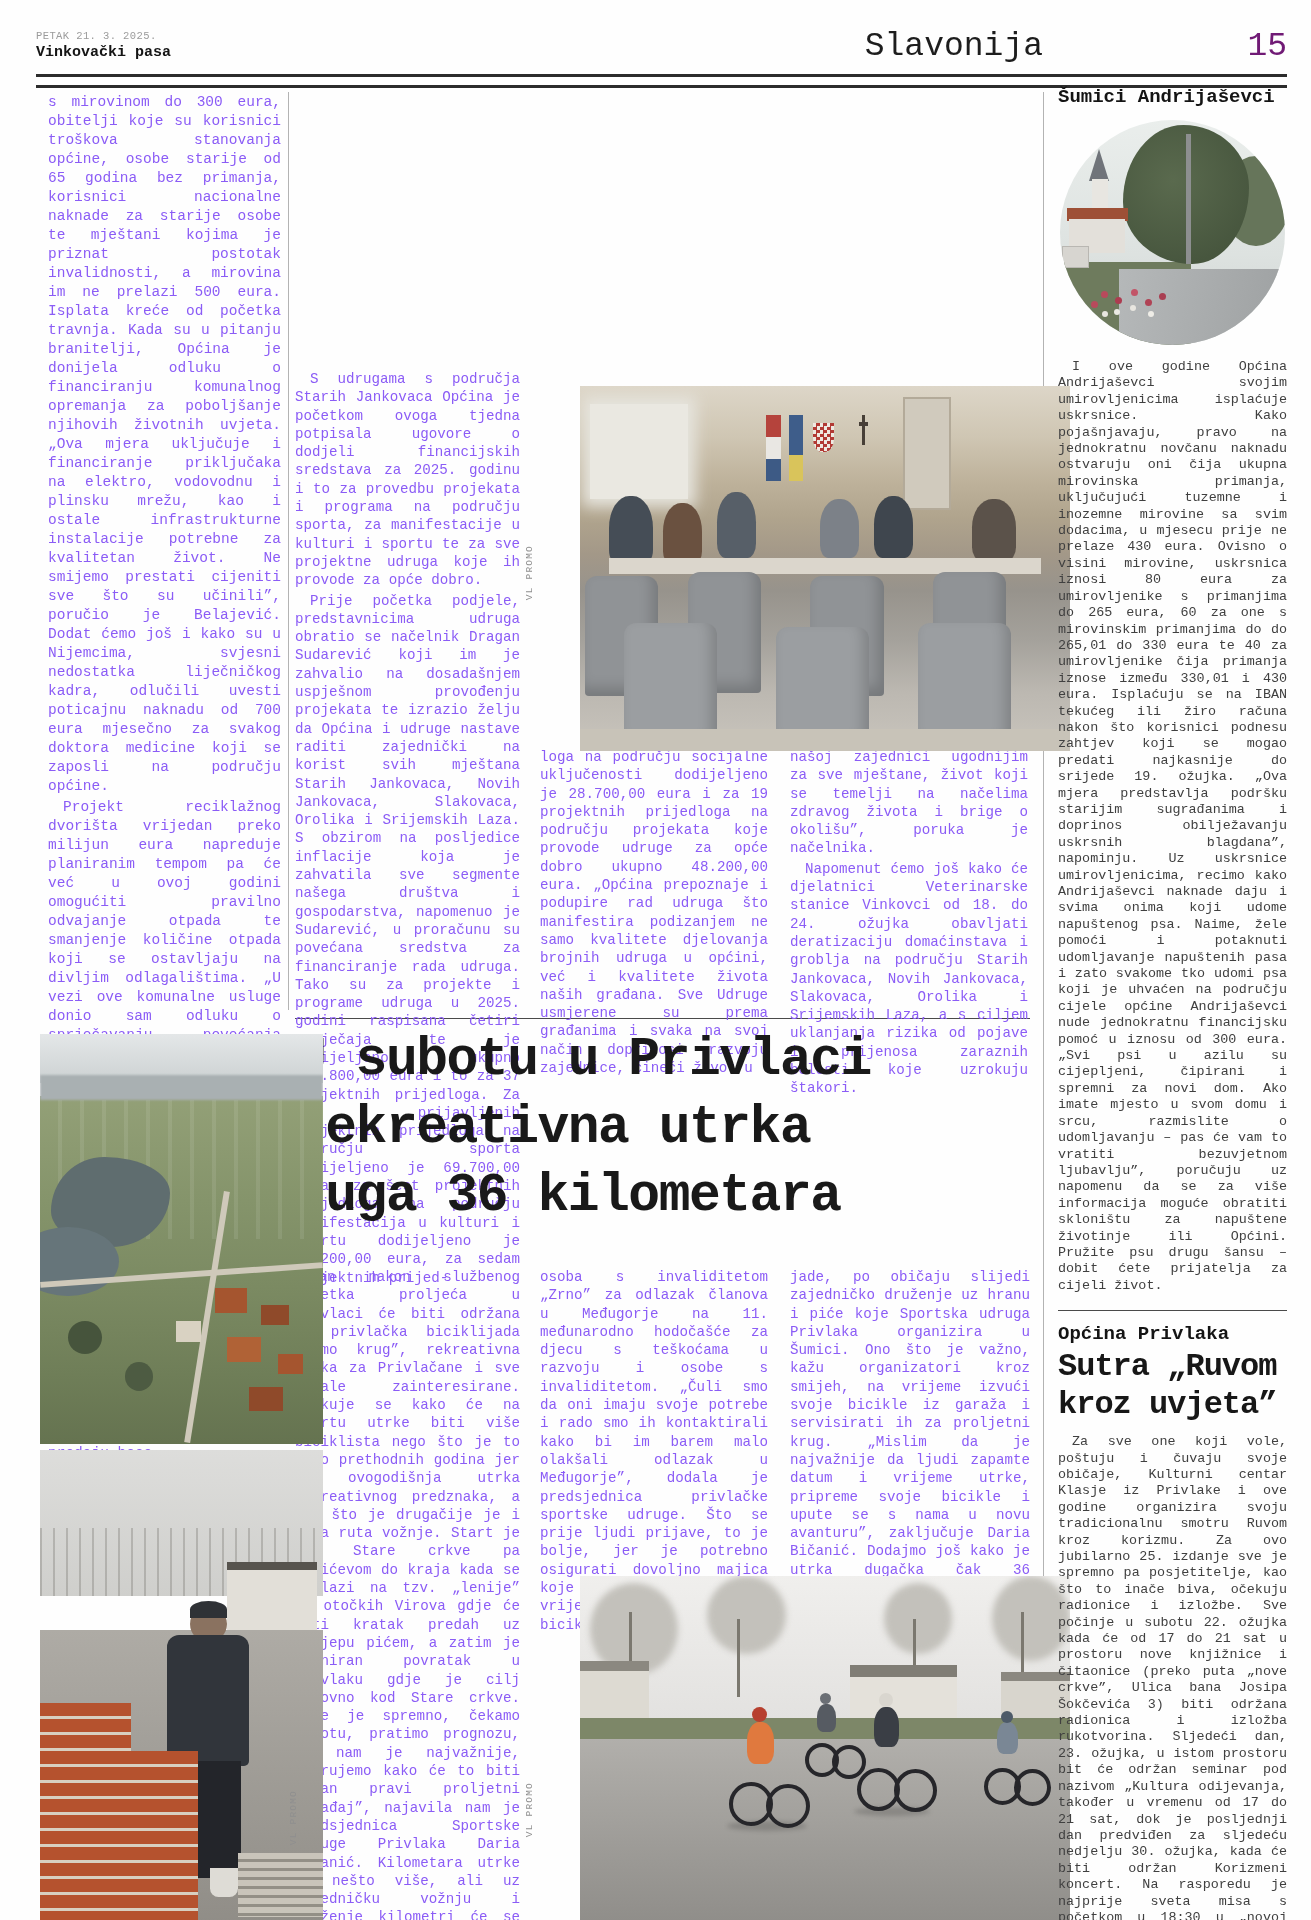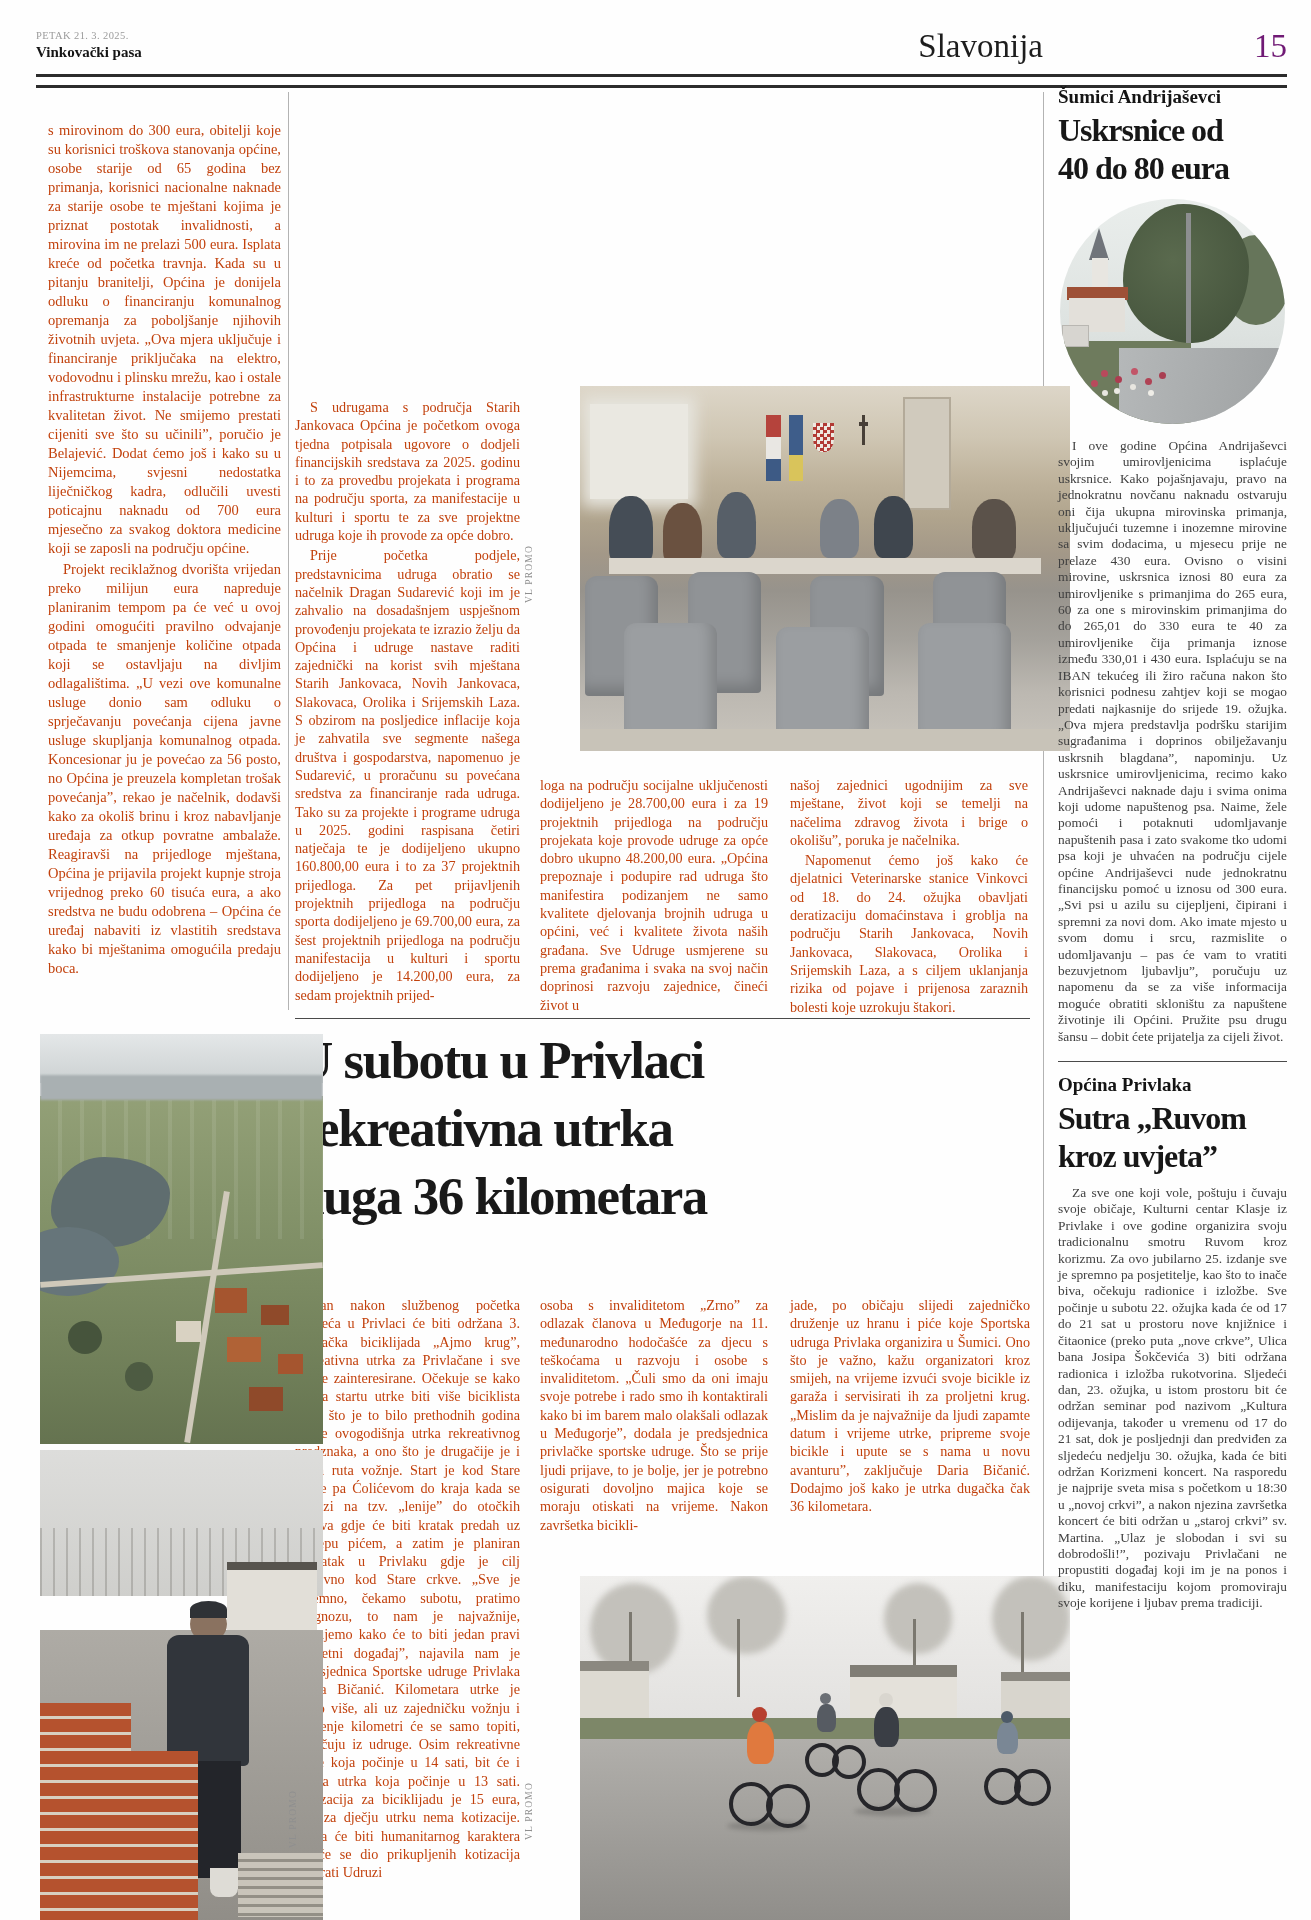--- a/index.html
+++ b/index.html
@@ -1,36 +1,36 @@
 <!DOCTYPE html>
 <html lang="hr"><head>
 <meta charset="utf-8">
 <style>
   html,body{margin:0;padding:0;background:#e8e8e8;}
   .page{position:relative;width:1311px;height:1920px;background:#fefefe;overflow:hidden;
-        font-family:Liberation Serif, serif;color:#3d3d3d;}
+        font-family:Liberation Mono, monospace;color:#3d3d3d;}
   .abs{position:absolute;}
 
   
   .date{left:36px;top:30px;font-size:10.5px;color:#9b9b9b;letter-spacing:.4px;}
   .masthead{left:36px;top:44px;font-size:15px;font-weight:bold;color:#151515;}
   .section{right:268px;top:28px;font-size:33px;color:#1d1d1d;}
   .pageno{right:24px;top:28px;font-size:33px;color:#701a75;}
   .hdr-rule{left:36px;right:24px;top:74px;height:8px;
             border-top:3px solid #2c2c2c;border-bottom:3px solid #2c2c2c;}
 
   
   .vline{width:1px;background:#b3b3b3;}
   .v1{left:288px;top:92px;height:918px;}
   .v2{left:1043px;top:92px;height:1818px;}
   .hline{height:1px;background:#4a4a4a;}
   .h1{left:295px;top:1018px;width:735px;}
 
   
-  .col{position:absolute;text-align:justify;color:#c2410c;margin-top:28px;}
+  .col{position:absolute;text-align:justify;color:#8b5cf6;}
   .col p{margin:0 0 2px 0;}
   .col p.ind{text-indent:15px;}
   .leftcol{left:48px;top:93px;width:233px;font-size:14.5px;line-height:19px;}
   .mcol{font-size:14.2px;line-height:18.3px;}
   .c1a{left:295px;top:370px;width:225px;}
   .c2a{left:540px;top:748px;width:228px;}
   .c3a{left:790px;top:748px;width:238px;}
   .c1b{left:295px;top:1268px;width:225px;}
   .c2b{left:540px;top:1268px;width:228px;}
   .c3b{left:790px;top:1268px;width:240px;}
@@ -317,22 +317,20 @@
     <div class="b-legs"></div>
     <div class="b-wall2"></div>
     <div class="b-wall"></div>
     <div class="b-pallet"></div>
     <div class="b-bucket"></div>
   </figure>
   <div class="credit" style="left:288px;top:1790px;">VL PROMO</div>
 
   <div class="abs sidebar">
     <div class="kicker">Šumici Andrijaševci</div>
-    <div class="sidehead">Uskrsnice od
-40 do 80 eura</div>
     <figure class="ph-circ">
       <div class="s-sky"></div>
       <div class="s-grass"></div>
       <div class="s-road"></div>
       <div class="s-tree2"></div>
       <div class="s-tree"></div>
       <div class="s-pole"></div>
       <div class="s-spire"></div>
       <div class="s-tower"></div>
       <div class="s-roof"></div>

